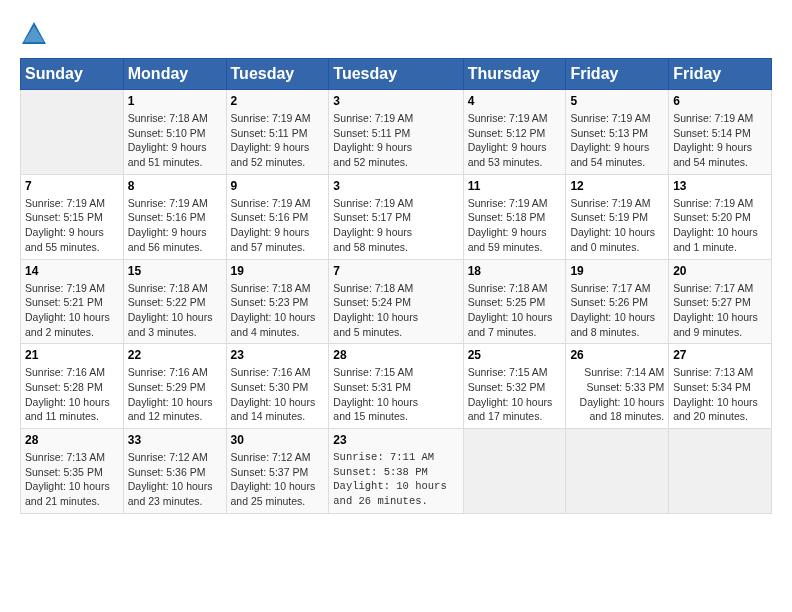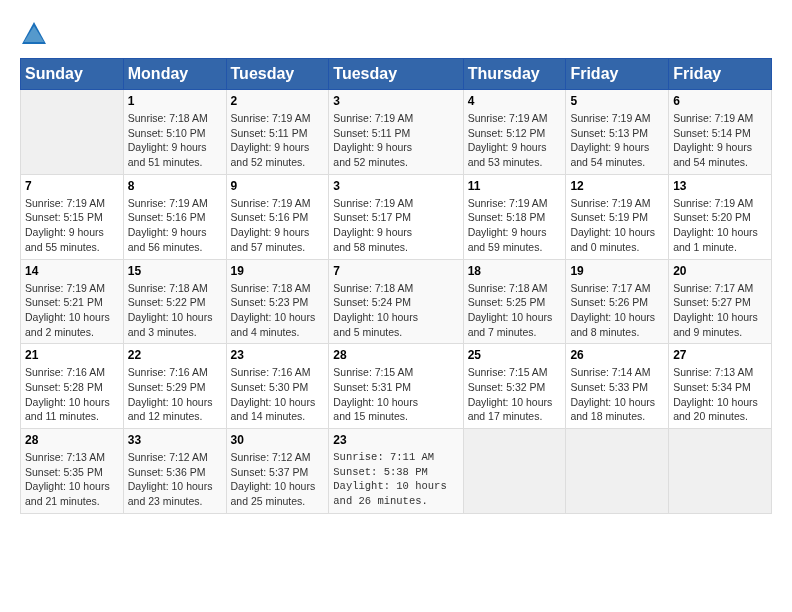--- a/index.html
+++ b/index.html
@@ -298,21 +298,21 @@
         </td>
         <td>
           <div class="day-num">25</div>
           <div class="day-info" style="white-space: pre-line;">Sunrise: 7:15 AM
 Sunset: 5:32 PM
 Daylight: 10 hours
 and 17 minutes.</div>
         </td>
         <td>
           <div class="day-num">26</div>
-          <div class="day-info" style="white-space: pre-line;">Sunrise: 7:14 AM
+          <div class="day-info" style="white-space: pre-line; text-align: right;">Sunrise: 7:14 AM
 Sunset: 5:33 PM
 Daylight: 10 hours
 and 18 minutes.</div>
         </td>
         <td>
           <div class="day-num">27</div>
           <div class="day-info" style="white-space: pre-line;">Sunrise: 7:13 AM
 Sunset: 5:34 PM
 Daylight: 10 hours
 and 20 minutes.</div>

